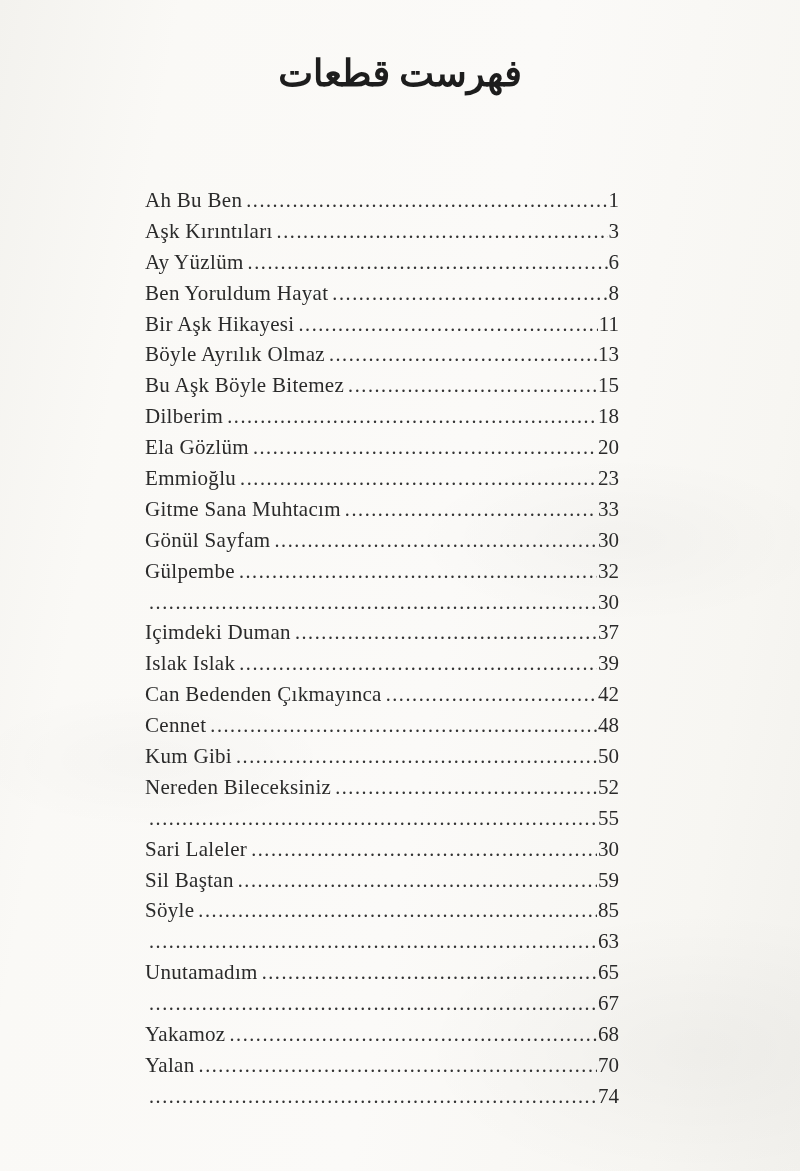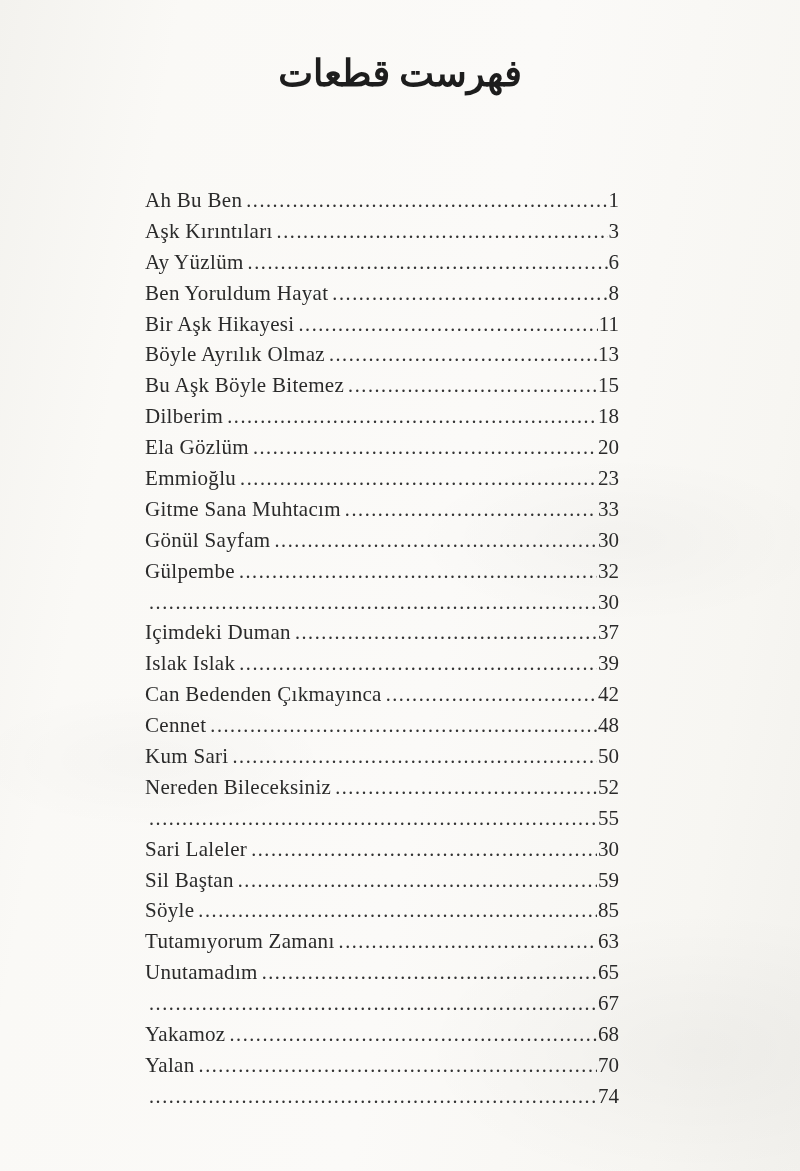--- a/index.html
+++ b/index.html
@@ -170,21 +170,21 @@
       <span class="p">42</span>
     </div>
 
     <div class="row">
       <span class="t">Cennet</span>
       <span class="leader">................................................................................................................................................................</span>
       <span class="p">48</span>
     </div>
 
     <div class="row">
-      <span class="t">Kum Sari</span>
+      <span class="t">Kum Gibi</span>
       <span class="leader">................................................................................................................................................................</span>
       <span class="p">50</span>
     </div>
 
     <div class="row">
       <span class="t">Nereden Bileceksiniz</span>
       <span class="leader">................................................................................................................................................................</span>
       <span class="p">52</span>
     </div>
 
@@ -205,21 +205,20 @@
       <span class="p">59</span>
     </div>
 
     <div class="row">
       <span class="t">Söyle</span>
       <span class="leader">................................................................................................................................................................</span>
       <span class="p">85</span>
     </div>
 
     <div class="row">
-      <span class="t">Tutamıyorum Zamanı</span>
       <span class="leader">................................................................................................................................................................</span>
       <span class="p">63</span>
     </div>
 
     <div class="row">
       <span class="t">Unutamadım</span>
       <span class="leader">................................................................................................................................................................</span>
       <span class="p">65</span>
     </div>
 

